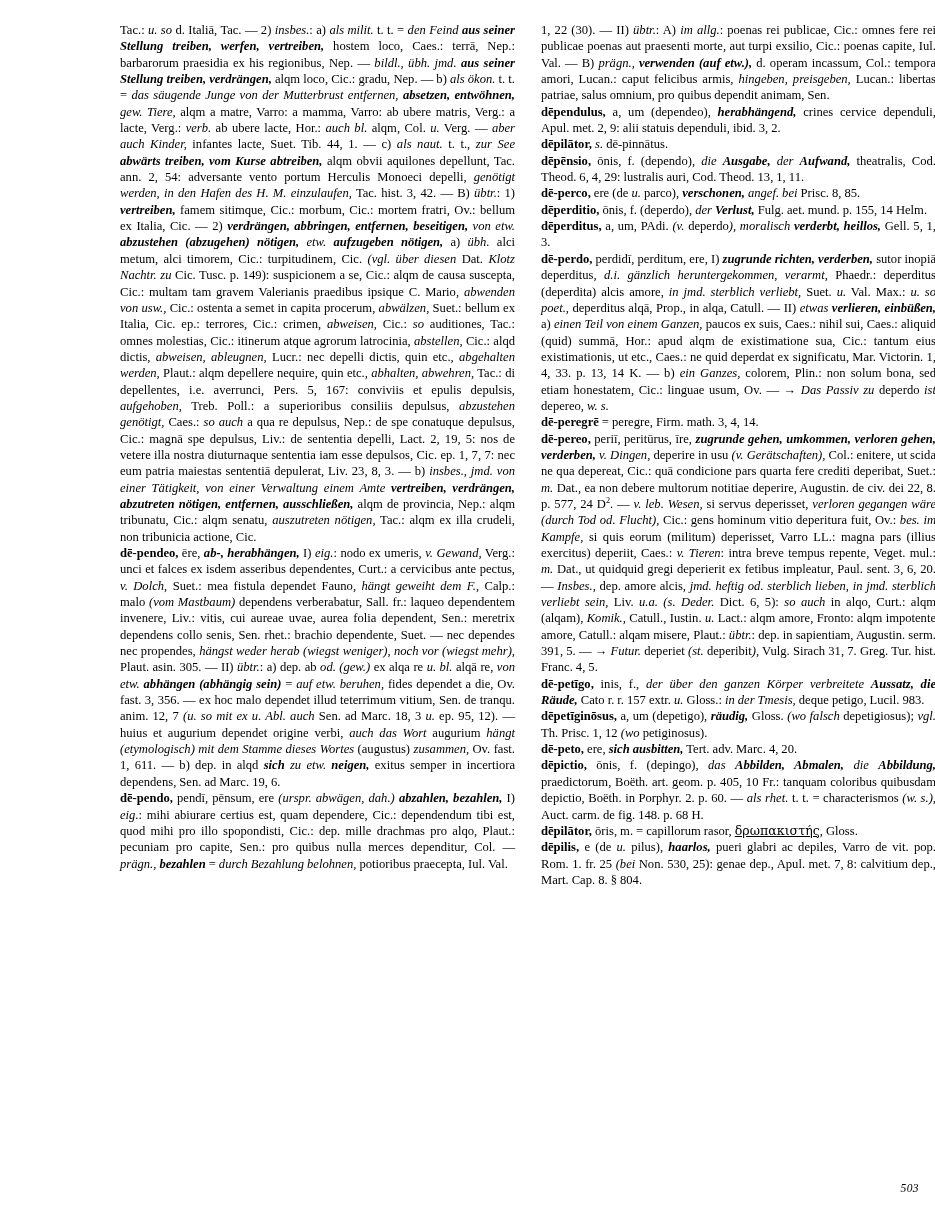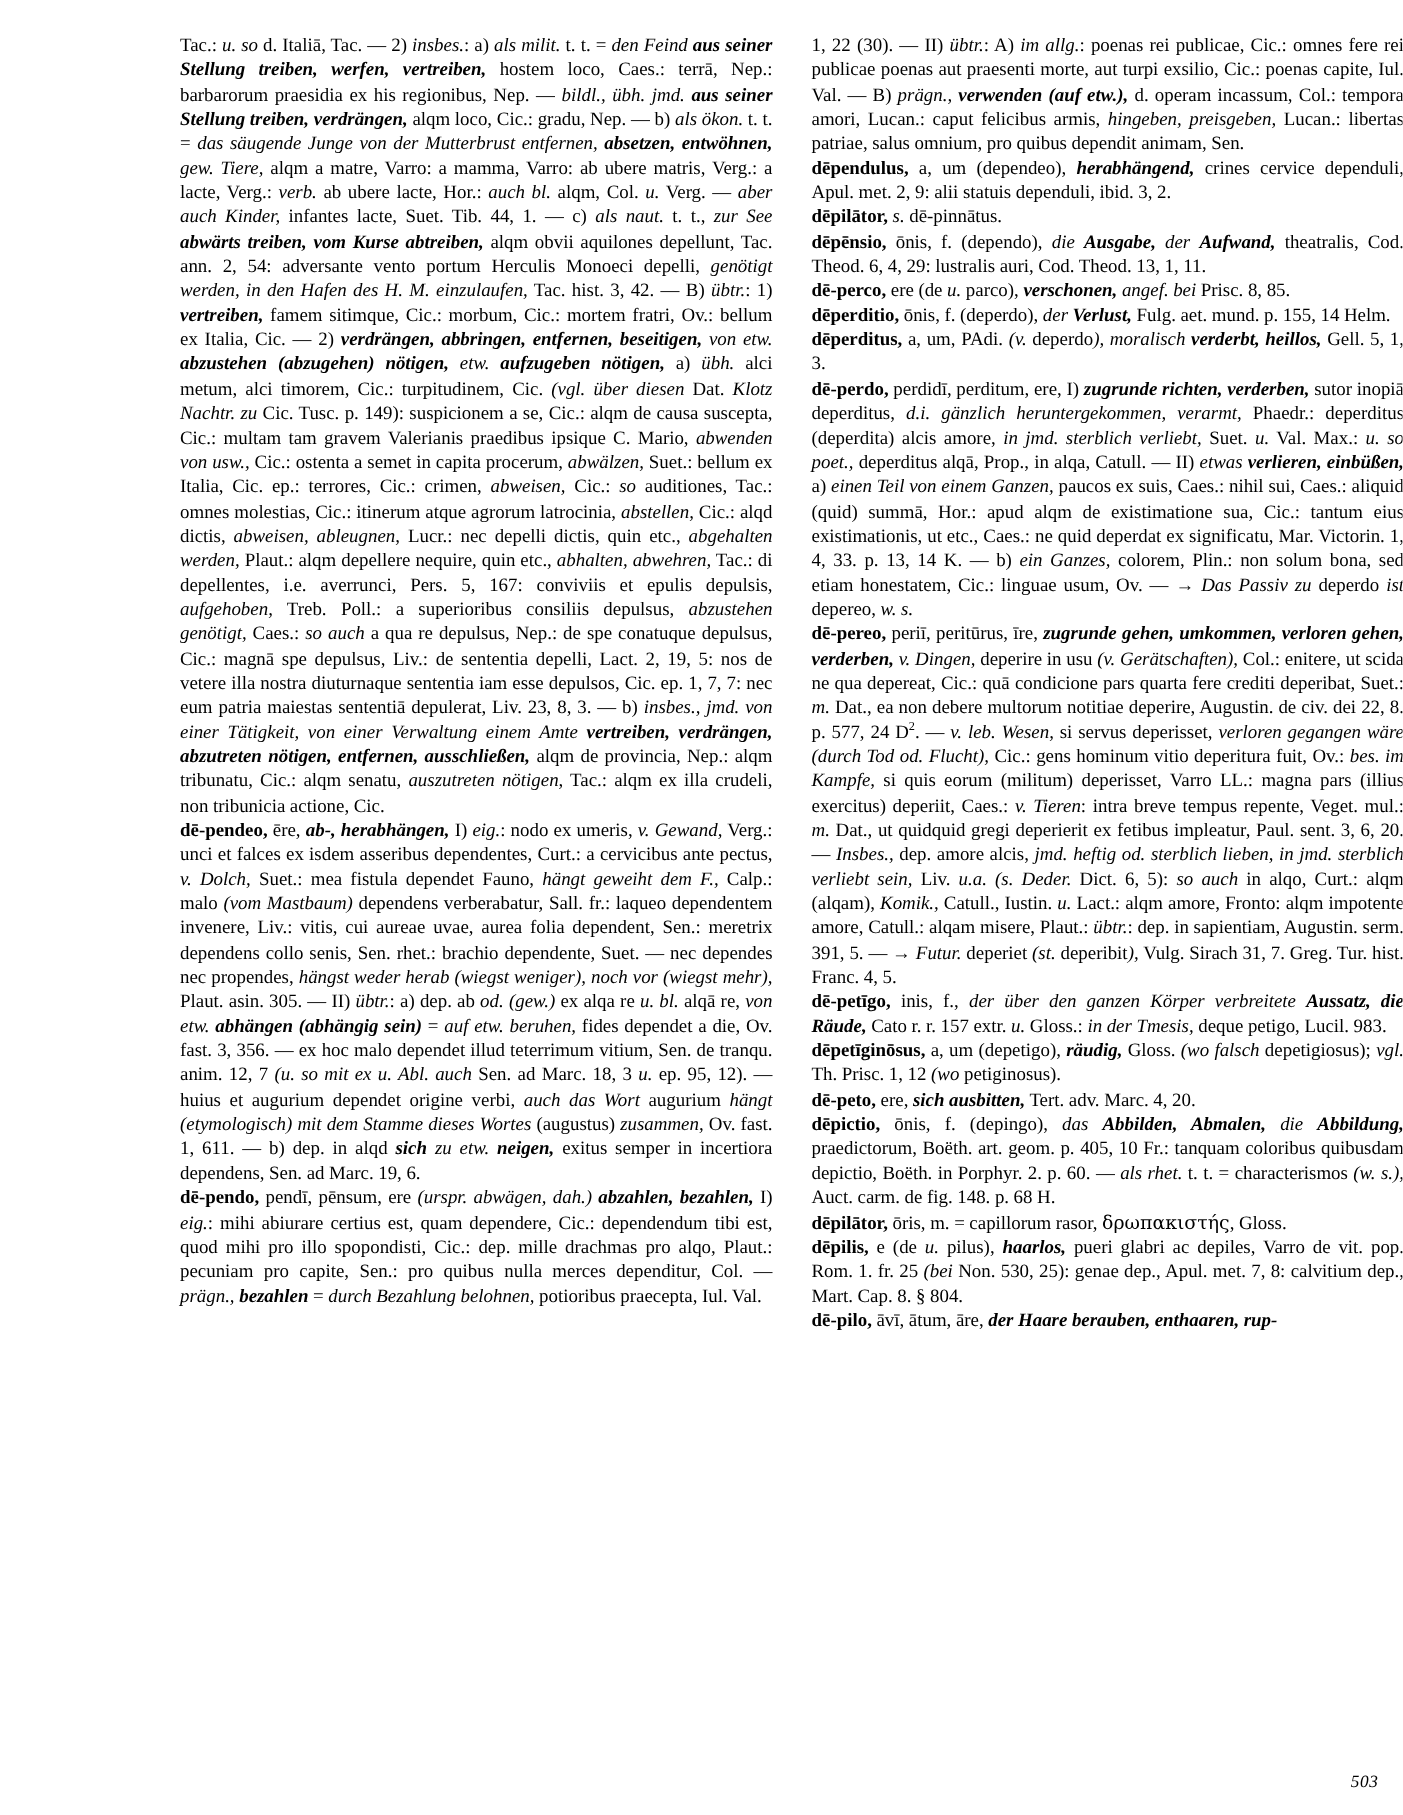--- a/index.html
+++ b/index.html
@@ -45,20 +45,21 @@
   }
   .entry + .entry {
     margin-top: 0;
   }
   .hang {
     text-indent: 0;
   }
   .greek {
     font-family: "DejaVu Serif", serif;
     font-style: normal;
+    text-decoration: underline;
   }
   sup {
     font-size: 0.65em;
     vertical-align: super;
     line-height: 0;
   }
   #folio {
     position: absolute;
     right: 16px;
     bottom: 16px;
@@ -81,27 +82,27 @@
       </div>
     <div class="column" id="col-right">
         <p class="entry">1, 22 (30). — II) <i>übtr.</i>: A) <i>im allg.</i>: poenas rei publicae, Cic.: omnes fere rei publicae poenas aut praesenti morte, aut turpi exsilio, Cic.: poenas capite, Iul. Val. — B) <i>prägn.,</i> <b><i>verwenden (auf etw.),</i></b> d. operam incassum, Col.: tempora amori, Lucan.: caput felicibus armis, <i>hingeben, preisgeben,</i> Lucan.: libertas patriae, salus omnium, pro quibus dependit animam, Sen.</p>
         <p class="entry hang"><b>dēpendulus,</b> a, um (dependeo), <b><i>herabhängend,</i></b> crines cervice dependuli, Apul. met. 2, 9: alii statuis dependuli, ibid. 3, 2.</p>
         <p class="entry hang"><b>dēpilātor,</b> <i>s.</i> dē-pinnātus.</p>
         <p class="entry hang"><b>dēpēnsio,</b> ōnis, f. (dependo), <i>die</i> <b><i>Ausgabe,</i></b> <i>der</i> <b><i>Aufwand,</i></b> theatralis, Cod. Theod. 6, 4, 29: lustralis auri, Cod. Theod. 13, 1, 11.</p>
         <p class="entry hang"><b>dē-perco,</b> ere (de <i>u.</i> parco), <b><i>verschonen,</i></b> <i>angef. bei</i> Prisc. 8, 85.</p>
         <p class="entry hang"><b>dēperditio,</b> ōnis, f. (deperdo), <i>der</i> <b><i>Verlust,</i></b> Fulg. aet. mund. p. 155, 14 Helm.</p>
         <p class="entry hang"><b>dēperditus,</b> a, um, PAdi. <i>(v.</i> deperdo<i>),</i> <i>moralisch</i> <b><i>verderbt, heillos,</i></b> Gell. 5, 1, 3.</p>
         <p class="entry hang"><b>dē-perdo,</b> perdidī, perditum, ere, I) <b><i>zugrunde richten, verderben,</i></b> sutor inopiā deperditus, <i>d.i. gänzlich heruntergekommen, verarmt,</i> Phaedr.: deperditus (deperdita) alcis amore, <i>in jmd. sterblich verliebt,</i> Suet. <i>u.</i> Val. Max.: <i>u. so poet.,</i> deperditus alqā, Prop., in alqa, Catull. — II) <i>etwas</i> <b><i>verlieren, einbüßen,</i></b> a) <i>einen Teil von einem Ganzen,</i> paucos ex suis, Caes.: nihil sui, Caes.: aliquid (quid) summā, Hor.: apud alqm de existimatione sua, Cic.: tantum eius existimationis, ut etc., Caes.: ne quid deperdat ex significatu, Mar. Victorin. 1, 4, 33. p. 13, 14 K. — b) <i>ein Ganzes,</i> colorem, Plin.: non solum bona, sed etiam honestatem, Cic.: linguae usum, Ov. — → <i>Das Passiv zu</i> deperdo <i>ist</i> depereo, <i>w. s.</i></p>
+        <p class="entry hang"><b>dē-peregrē</b> = peregre, Firm. math. 3, 4, 14.</p>
         <p class="entry hang"><b>dē-pereo,</b> periī, peritūrus, īre, <b><i>zugrunde gehen, umkommen, verloren gehen, verderben,</i></b> <i>v. Dingen,</i> deperire in usu <i>(v. Gerätschaften),</i> Col.: enitere, ut scida ne qua depereat, Cic.: quā condicione pars quarta fere crediti deperibat, Suet.: <i>m.</i> Dat., ea non debere multorum notitiae deperire, Augustin. de civ. dei 22, 8. p. 577, 24 D<sup>2</sup>. — <i>v. leb. Wesen,</i> si servus deperisset, <i>verloren gegangen wäre (durch Tod od. Flucht),</i> Cic.: gens hominum vitio deperitura fuit, Ov.: <i>bes. im Kampfe,</i> si quis eorum (militum) deperisset, Varro LL.: magna pars (illius exercitus) deperiit, Caes.: <i>v. Tieren</i>: intra breve tempus repente, Veget. mul.: <i>m.</i> Dat., ut quidquid gregi deperierit ex fetibus impleatur, Paul. sent. 3, 6, 20. — <i>Insbes.,</i> dep. amore alcis, <i>jmd. heftig od. sterblich lieben, in jmd. sterblich verliebt sein,</i> Liv. <i>u.a. (s. Deder.</i> Dict. 6, 5): <i>so auch</i> in alqo, Curt.: alqm (alqam), <i>Komik.,</i> Catull., Iustin. <i>u.</i> Lact.: alqm amore, Fronto: alqm impotente amore, Catull.: alqam misere, Plaut.: <i>übtr.</i>: dep. in sapientiam, Augustin. serm. 391, 5. — → <i>Futur.</i> deperiet <i>(st.</i> deperibit<i>),</i> Vulg. Sirach 31, 7. Greg. Tur. hist. Franc. 4, 5.</p>
         <p class="entry hang"><b>dē-petīgo,</b> inis, f., <i>der über den ganzen Körper verbreitete</i> <b><i>Aussatz, die Räude,</i></b> Cato r. r. 157 extr. <i>u.</i> Gloss.: <i>in der Tmesis,</i> deque petigo, Lucil. 983.</p>
         <p class="entry hang"><b>dēpetīginōsus,</b> a, um (depetigo), <b><i>räudig,</i></b> Gloss. <i>(wo falsch</i> depetigiosus); <i>vgl.</i> Th. Prisc. 1, 12 <i>(wo</i> petiginosus).</p>
         <p class="entry hang"><b>dē-peto,</b> ere, <b><i>sich ausbitten,</i></b> Tert. adv. Marc. 4, 20.</p>
         <p class="entry hang"><b>dēpictio,</b> ōnis, f. (depingo), <i>das</i> <b><i>Abbilden, Abmalen,</i></b> <i>die</i> <b><i>Abbildung,</i></b> praedictorum, Boëth. art. geom. p. 405, 10 Fr.: tanquam coloribus quibusdam depictio, Boëth. in Porphyr. 2. p. 60. — <i>als rhet.</i> t. t. = characterismos <i>(w. s.),</i> Auct. carm. de fig. 148. p. 68 H.</p>
         <p class="entry hang"><b>dēpilātor,</b> ōris, m. = capillorum rasor, <span class="greek">δρωπακιστής</span>, Gloss.</p>
         <p class="entry hang"><b>dēpilis,</b> e (de <i>u.</i> pilus), <b><i>haarlos,</i></b> pueri glabri ac depiles, Varro de vit. pop. Rom. 1. fr. 25 <i>(bei</i> Non. 530, 25): genae dep., Apul. met. 7, 8: calvitium dep., Mart. Cap. 8. § 804.</p>
-        <p class="entry hang"><b>dē-pilo,</b> āvī, ātum, āre, <b><i>der Haare berauben, enthaaren, rup-</i></b></p>
       </div>
 
   </div>
 
   <div id="folio">503</div>
 
 </div>
 
 </body></html>

